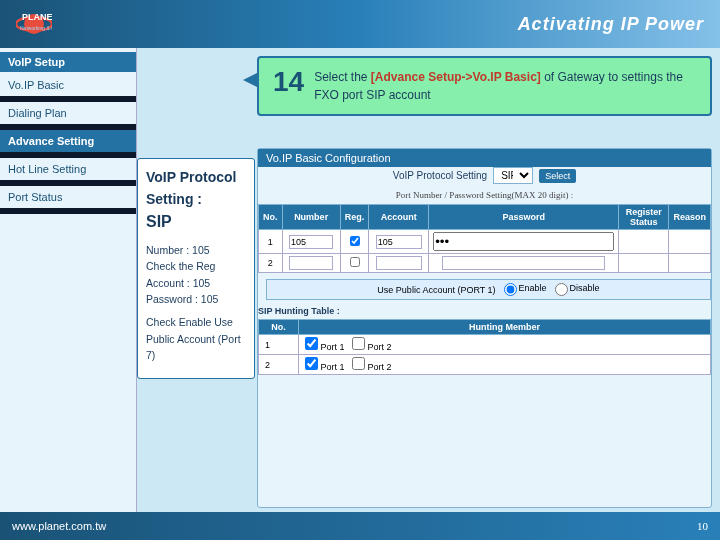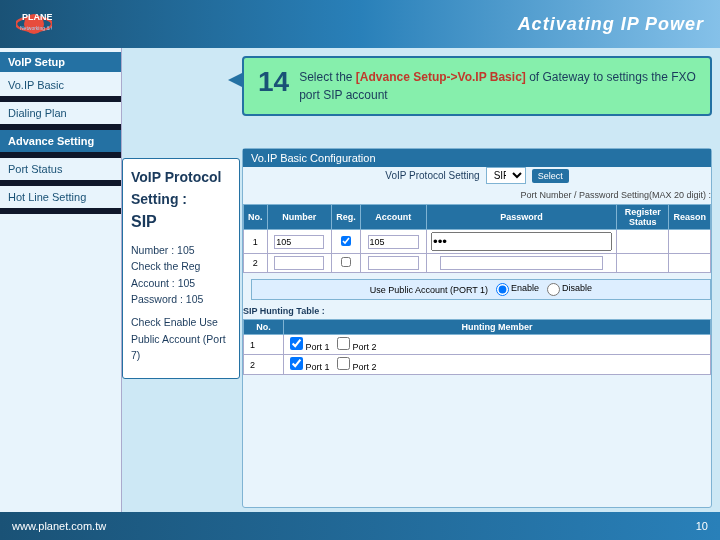--- a/index.html
+++ b/index.html
@@ -39,21 +39,21 @@
     }
 
     
     .main-layout {
       display: flex;
       height: calc(540px - 48px - 28px);
     }
 
     
     .sidebar {
-      width: 122px;
+      width: 137px;
       background: #e8f4fc;
       border-right: 1px solid #aac;
       padding-top: 4px;
     }
     .sidebar-section-title {
       background: #2471a3;
       color: white;
       font-size: 11px;
       font-weight: bold;
       padding: 4px 8px;
@@ -168,24 +168,25 @@
       color: white;
       font-size: 9px;
       padding: 2px 6px;
       border: none;
       cursor: pointer;
       border-radius: 2px;
     }
 
     
     .sub-label {
-      text-align: right;
+      text-align: center;
       font-size: 9px;
       color: #444;
       margin-bottom: 4px;
+      font-family: Liberation Serif, serif;
     }
 
     
     .config-table {
       width: 100%;
       border-collapse: collapse;
       font-size: 9px;
       margin-bottom: 6px;
     }
     .config-table th {
@@ -300,20 +301,21 @@
       justify-content: space-between;
       padding: 0 12px;
     }
     .footer-url {
       color: white;
       font-size: 11px;
     }
     .footer-page {
       color: white;
       font-size: 11px;
+      font-family: Liberation Serif, serif;
     }
   </style>
 </head>
 <body>
 
 <div class="header">
   <div class="header-logo">
     <svg class="logo-icon" viewBox="0 0 36 36">
       <circle cx="18" cy="18" r="10" fill="#e74c3c"></circle>
       <ellipse cx="18" cy="18" rx="18" ry="7" fill="none" stroke="#e74c3c" stroke-width="2.5"></ellipse>
@@ -324,22 +326,22 @@
   <span class="header-title">Activating IP Power</span>
 </div>
 
 <div class="main-layout">
 
   <div class="sidebar">
     <div class="sidebar-section-title">VoIP Setup</div>
     <div class="sidebar-item">Vo.IP Basic</div>
     <div class="sidebar-item">Dialing Plan</div>
     <div class="sidebar-item active">Advance Setting</div>
+    <div class="sidebar-item">Hot Line Setting</div>
     <div class="sidebar-item">Port Status</div>
-    <div class="sidebar-item">Hot Line Setting</div>
   </div>
 
   <div class="content">
 
     <div class="callout-box">
       <div class="callout-arrow"></div>
       <span class="step-num">14</span>
       <div class="callout-text">
         Select the <span class="highlight">[Advance Setup-&gt;Vo.IP Basic]</span> of Gateway to settings the FXO port SIP account
       </div>

